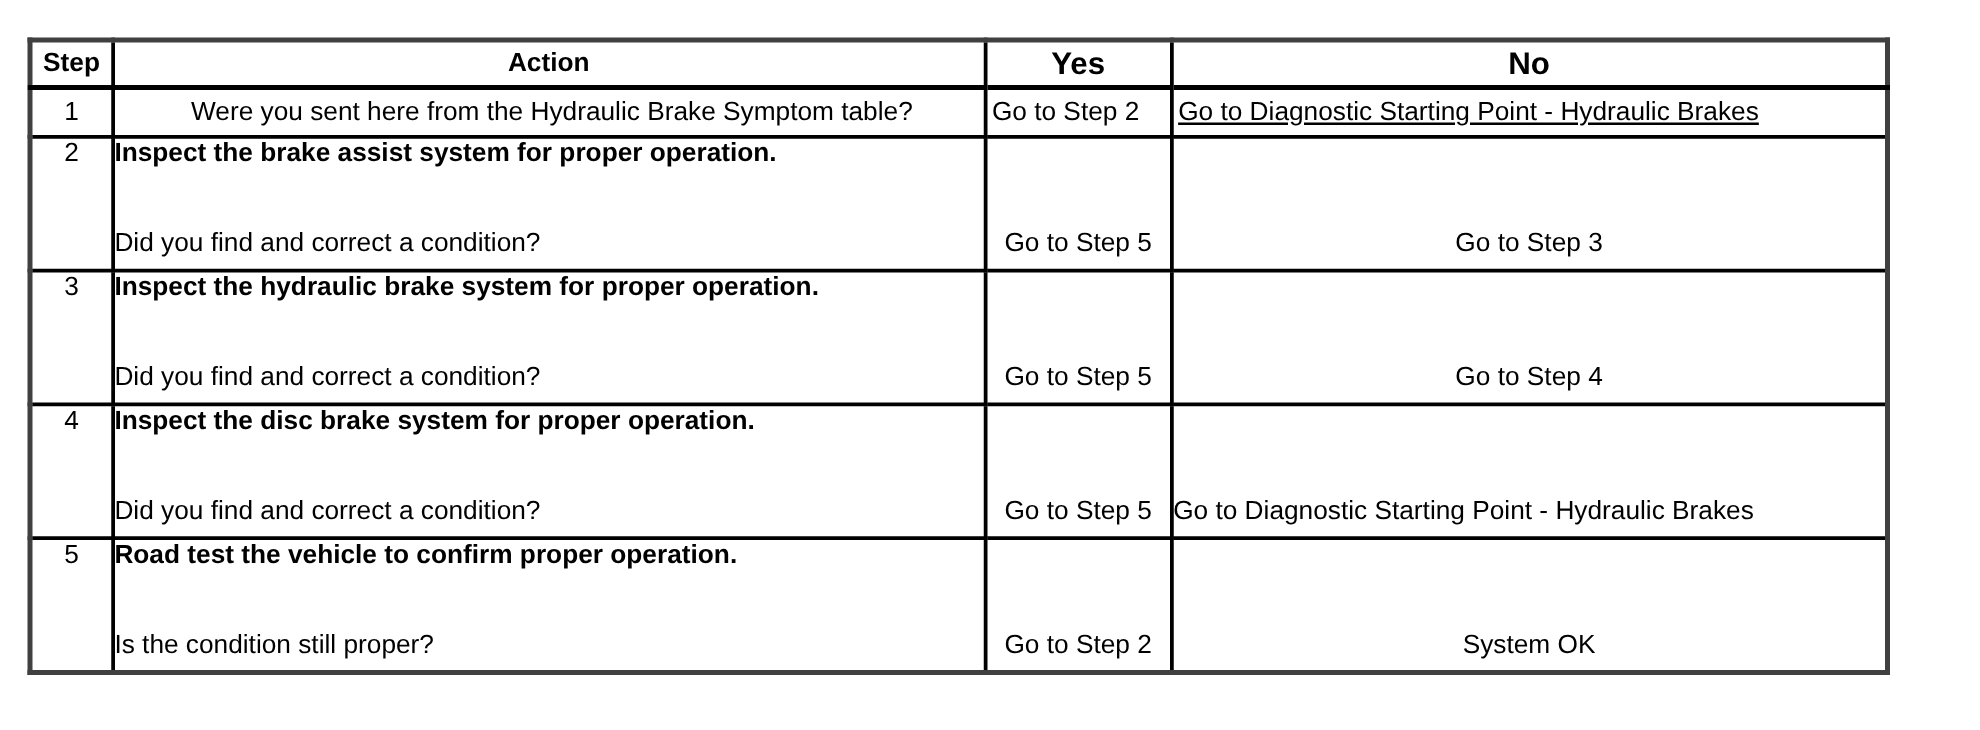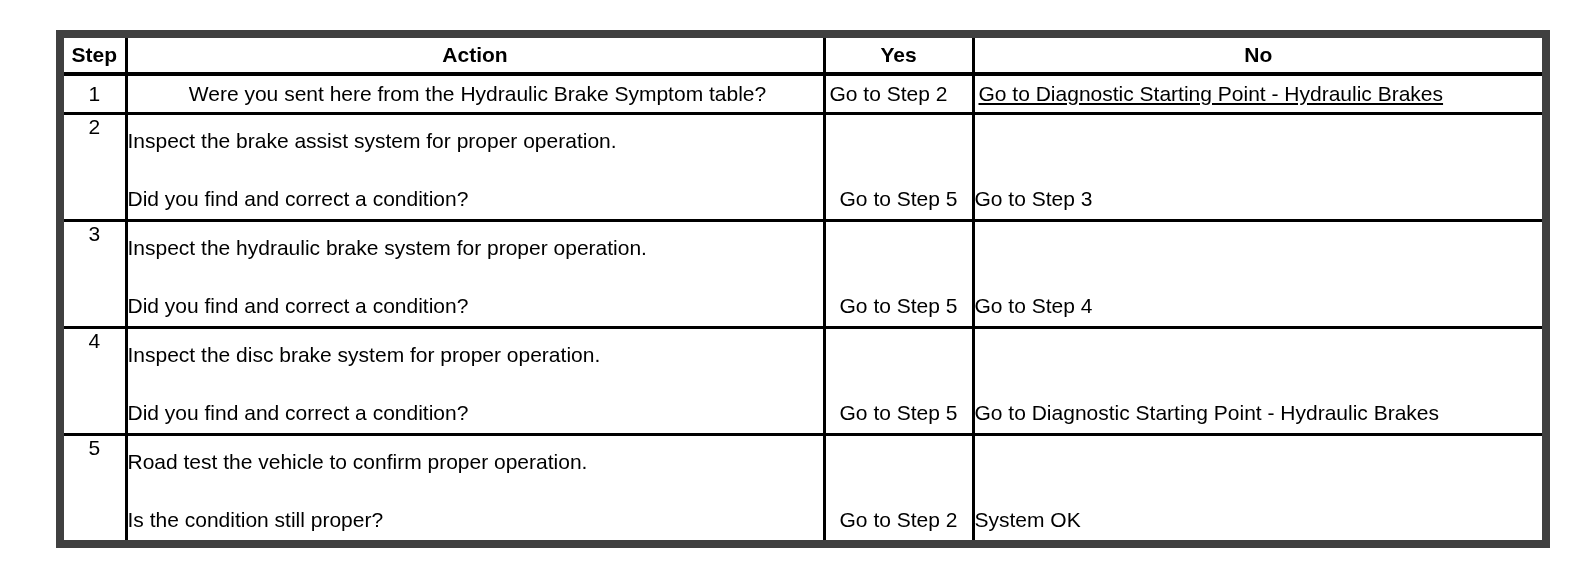--- a/index.html
+++ b/index.html
@@ -42,28 +42,27 @@
   .diag-table th {
     border: 3px solid #000000;
     padding: 0;
     vertical-align: top;
     font-weight: normal;
     background: #ffffff;
   }
 
   
   .diag-table {
-    border: 8px solid #404040;
-    margin-left: 34px;
+    border: 4px solid #404040;
   }
 
   
   .hdr-row th {
     height: 34px;
-    font-size: 21px;
+    font-size: 25px;
     font-weight: bold;
     text-align: center;
     vertical-align: middle;
     line-height: 34px;
     white-space: nowrap;
     border-bottom-width: 4px;
   }
   .hdr-row th.h-step   { font-size: 21px; }
   .hdr-row th.h-action { font-size: 21px; }
 
@@ -120,23 +119,24 @@
     white-space: nowrap;
   }
 
   
   .action-stack {
     position: relative;
     height: 96px;
   }
   .action-stack .line-top {
     position: absolute;
-    top: 14px;
+    top: 0;
     left: 0;
     white-space: nowrap;
+    font-weight: bold;
   }
   .action-stack .line-bottom {
     position: absolute;
     bottom: 0;
     left: 0;
     white-space: nowrap;
   }
 
   
   .tall-bottom {
@@ -144,21 +144,21 @@
     height: 96px;
   }
   .tall-bottom .pin {
     position: absolute;
     bottom: 0;
     left: 0;
     right: 0;
     white-space: nowrap;
   }
   .cell-yes .tall-bottom .pin { text-align: center; }
-  .cell-no  .tall-bottom .pin { text-align: left; }
+  .cell-no  .tall-bottom .pin { text-align: center; }
   .cell-no.no-long .tall-bottom .pin { text-align: left; }
 </style>
 </head>
 <body>
 
 <div id="page">
 
   <table class="diag-table">
     <colgroup>
       <col class="c-step">

